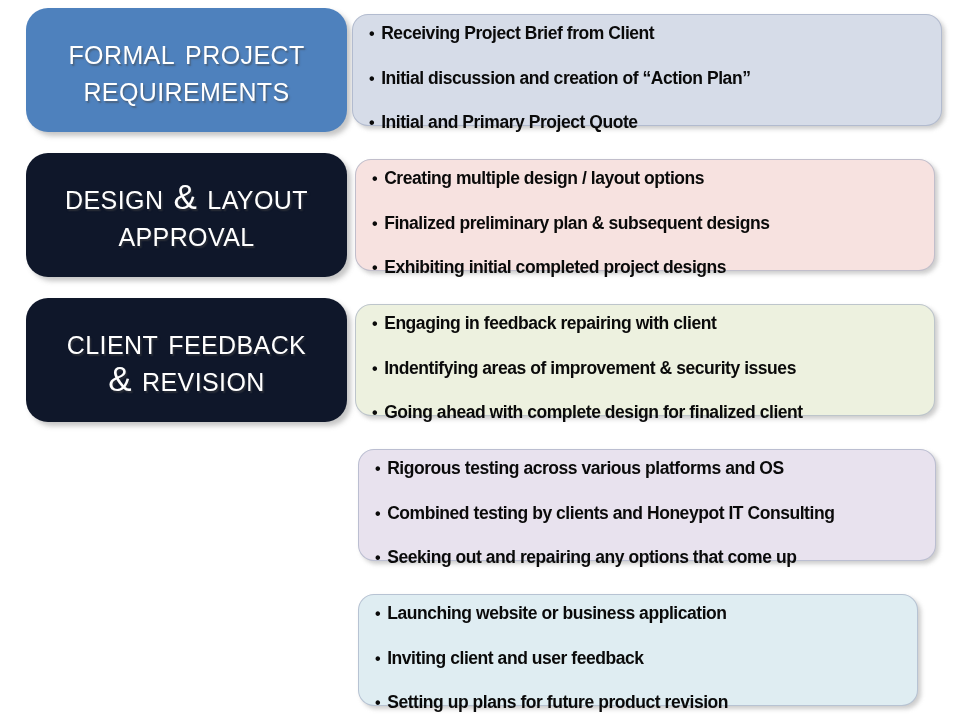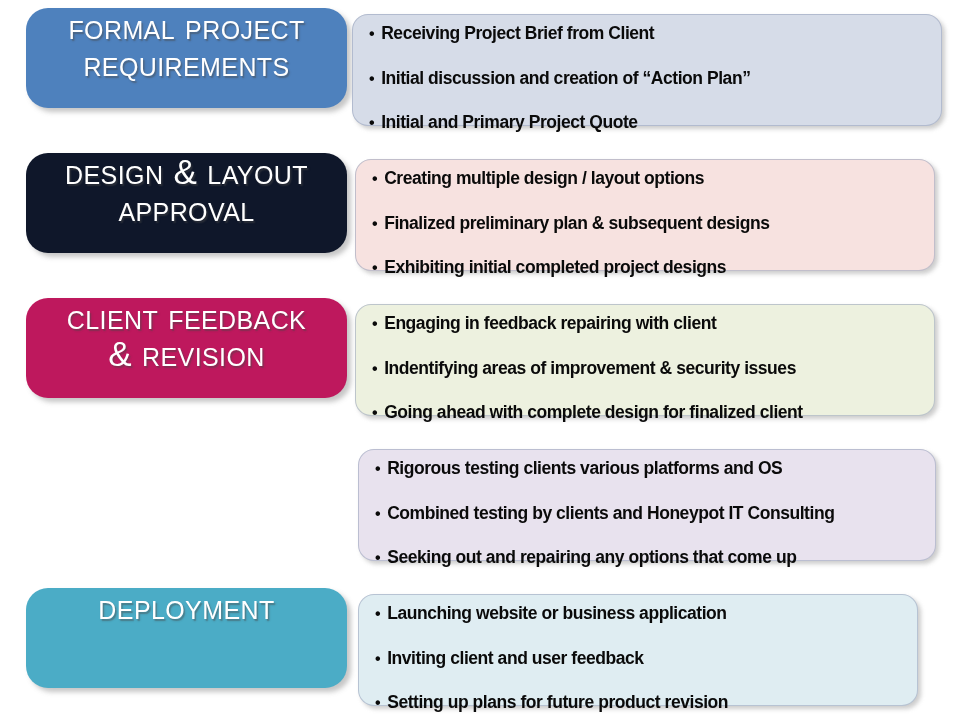--- a/index.html
+++ b/index.html
@@ -26,24 +26,25 @@
     width: 960px;
     height: 140px;
   }
 
   
   .stage-box {
     position: absolute;
     left: 26px;
     top: 8px;
     width: 321px;
-    height: 100px;
+    height: 124px;
     border-radius: 22px;
     box-shadow: 4px 4px 5px rgba(120,120,120,0.42);
     display: flex;
+    align-items: center;
     justify-content: center;
     box-sizing: border-box;
     padding: 0 10px;
   }
 
   .stage-title {
     color: #ffffff;
     font-family: "Liberation Sans", sans-serif;
     font-size: 35px;
     line-height: 1.06;
@@ -141,21 +142,21 @@
         <span class="bullet-text">Finalized preliminary plan &amp; subsequent designs</span>
       </div>
       <div class="bullet-line">
         <span class="bullet-dot">•</span>
         <span class="bullet-text">Exhibiting initial completed project designs</span>
       </div>
     </div>
   </div>
 
   <div class="process-row row-3">
-    <div class="stage-box" style="background: #be185d;">
+    <div class="stage-box" style="background: #0f172a;">
       <div class="stage-title">Client Feedback
 &amp; Revision</div>
     </div>
     <div class="detail-panel" style="background: rgb(237, 241, 223); left: 355px; width: 580px;">
       <div class="bullet-line">
         <span class="bullet-dot">•</span>
         <span class="bullet-text">Engaging in feedback repairing with client</span>
       </div>
       <div class="bullet-line">
         <span class="bullet-dot">•</span>
@@ -165,37 +166,34 @@
         <span class="bullet-dot">•</span>
         <span class="bullet-text">Going ahead with complete design for finalized client</span>
       </div>
     </div>
   </div>
 
   <div class="process-row row-4">
     <div class="detail-panel" style="background: rgb(232, 226, 238); left: 358px; width: 578px;">
       <div class="bullet-line">
         <span class="bullet-dot">•</span>
-        <span class="bullet-text">Rigorous testing clients various platforms and OS</span>
+        <span class="bullet-text">Rigorous testing across various platforms and OS</span>
       </div>
       <div class="bullet-line">
         <span class="bullet-dot">•</span>
         <span class="bullet-text">Combined testing by clients and Honeypot IT Consulting</span>
       </div>
       <div class="bullet-line">
         <span class="bullet-dot">•</span>
         <span class="bullet-text">Seeking out and repairing any options that come up</span>
       </div>
     </div>
   </div>
 
   <div class="process-row row-5">
-    <div class="stage-box" style="background: rgb(75, 172, 198);">
-      <div class="stage-title">Deployment</div>
-    </div>
     <div class="detail-panel" style="background: rgb(223, 237, 242); left: 358px; width: 560px;">
       <div class="bullet-line">
         <span class="bullet-dot">•</span>
         <span class="bullet-text">Launching website or business application</span>
       </div>
       <div class="bullet-line">
         <span class="bullet-dot">•</span>
         <span class="bullet-text">Inviting client and user feedback</span>
       </div>
       <div class="bullet-line">

